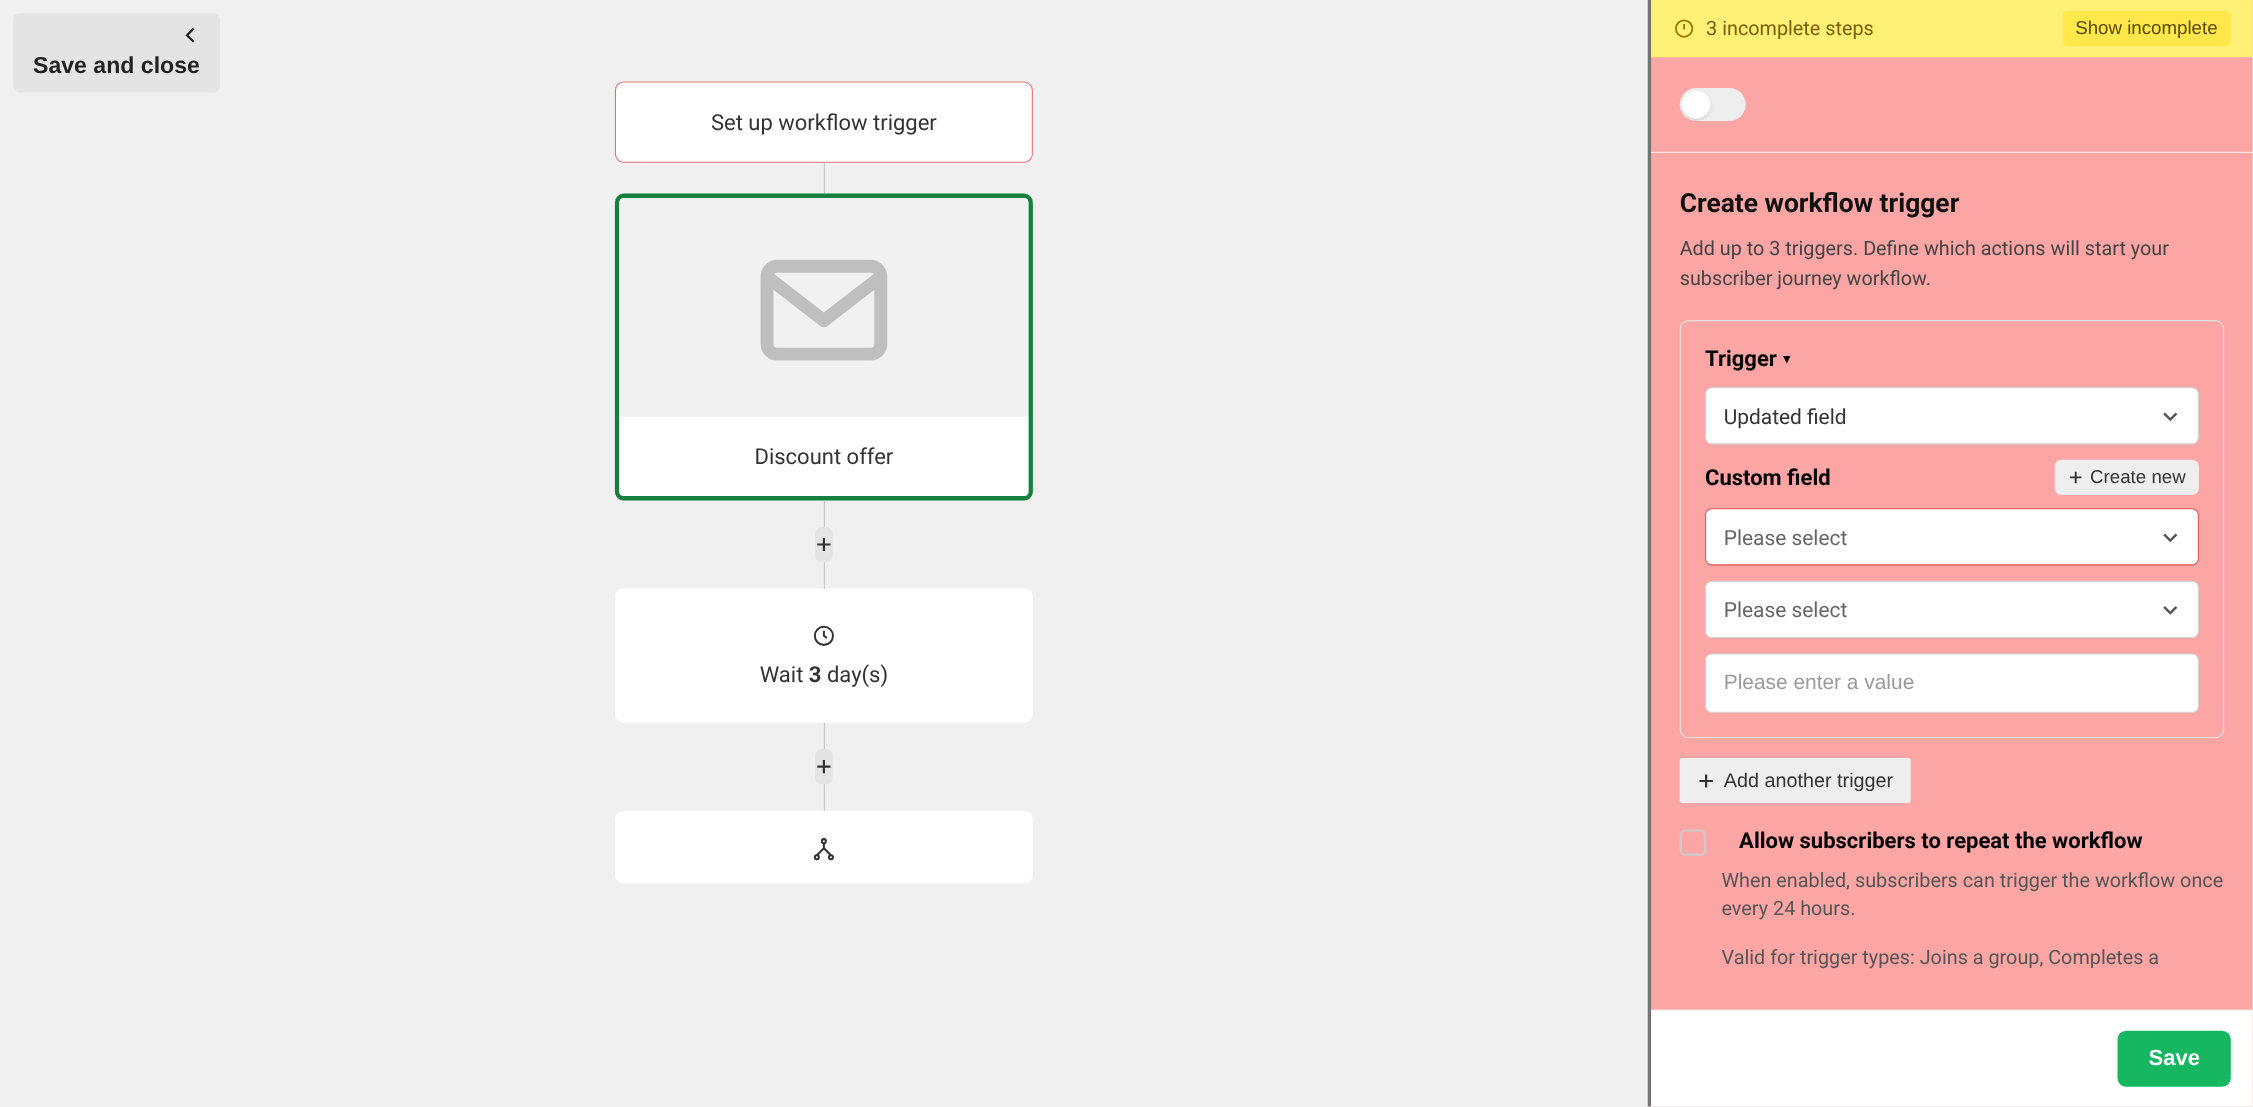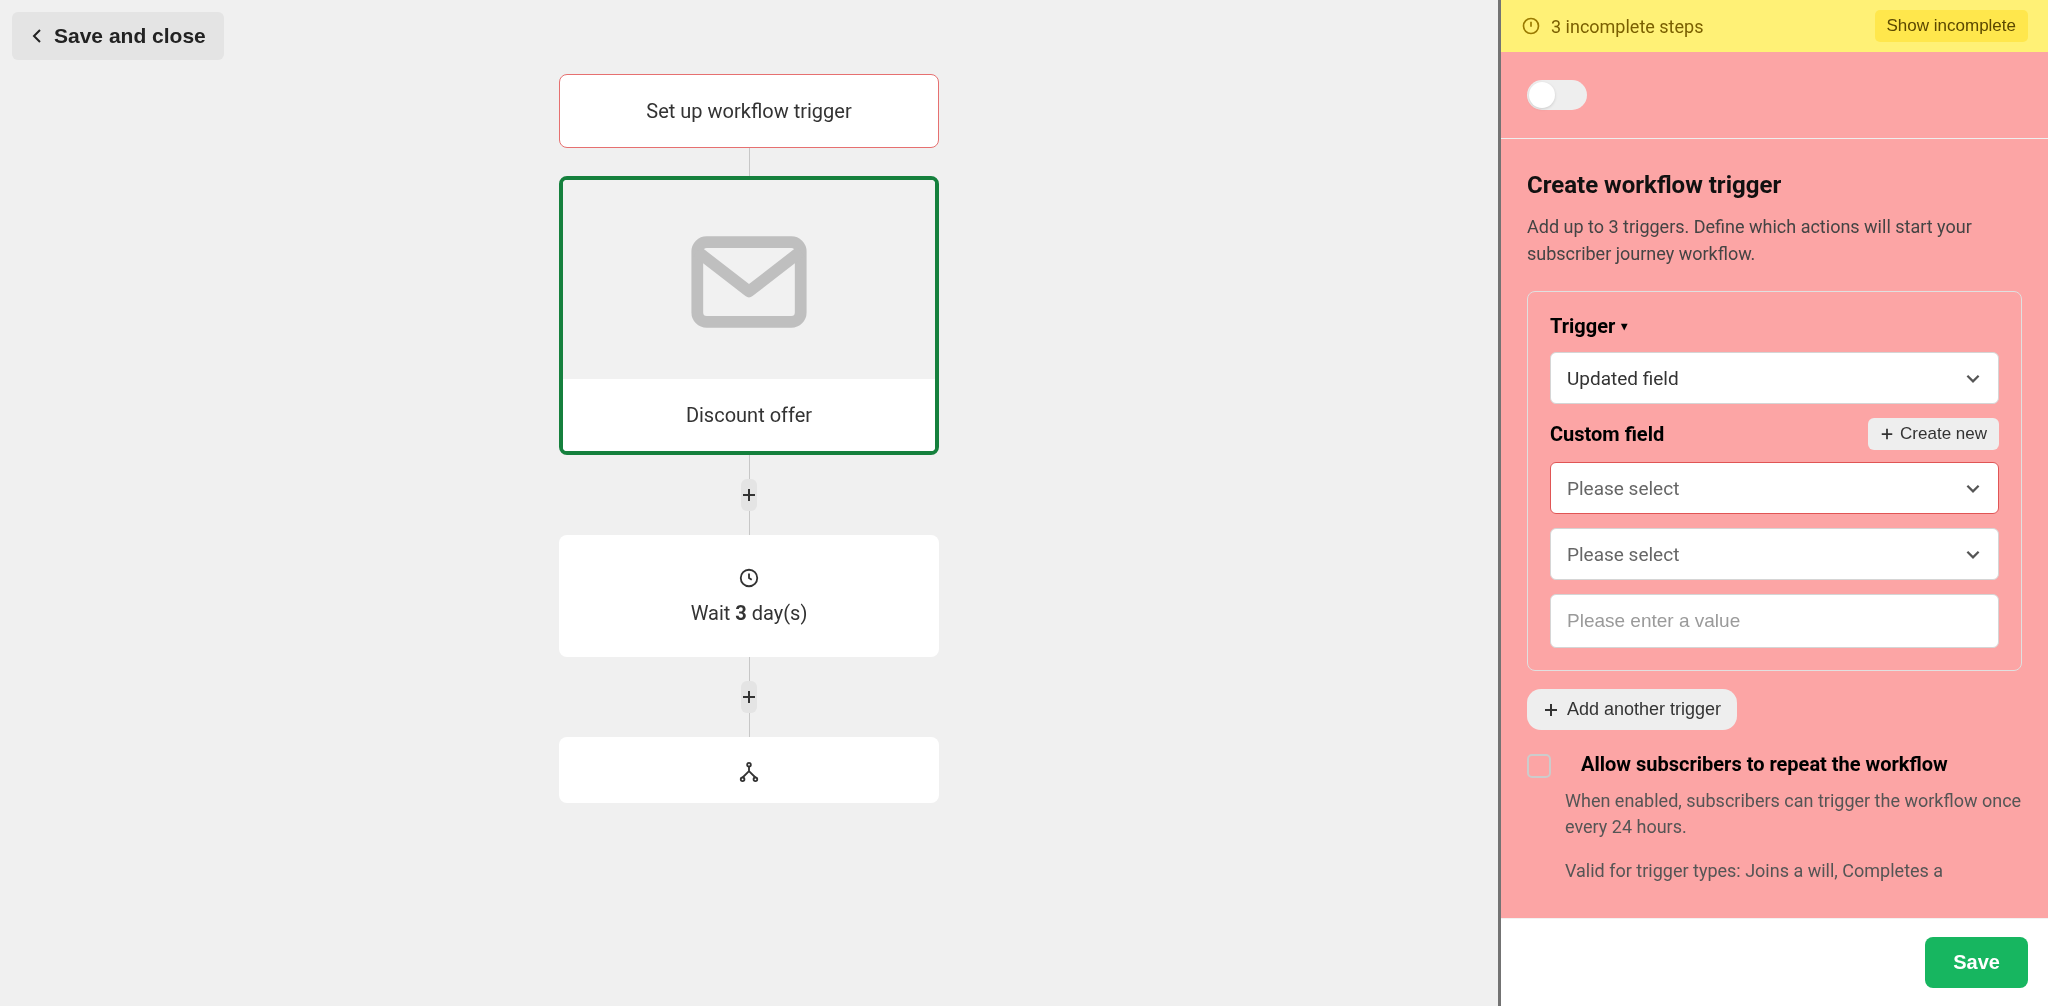--- a/index.html
+++ b/index.html
@@ -21,23 +21,24 @@
   top: 12px;
   left: 12px;
   background: #e4e4e4;
   border: none;
   border-radius: 6px;
   padding: 12px 18px;
   font-size: 21px;
   font-weight: 600;
   color: #222;
   display: flex;
-  align-items: center;
+  align-items: flex-end;
   gap: 8px;
   cursor: pointer;
+  flex-direction: column;
 }
 .save-close-btn svg { width: 16px; height: 16px; }
 .workflow {
   position: absolute;
   left: 50%;
   top: 74px;
   transform: translateX(-50%);
   display: flex;
   flex-direction: column;
   align-items: center;
@@ -248,21 +249,21 @@
   border-radius: 6px;
   padding: 0 16px;
   font-size: 19px;
   color: #333;
   background: #fff;
 }
 .text-input::placeholder { color: #9a9a9a; }
 .add-trigger-btn {
   background: #eee;
   border: none;
-  border-radius: 14px;
+  border-radius: 2px;
   padding: 10px 16px;
   font-size: 18px;
   color: #333;
   display: flex;
   align-items: center;
   gap: 8px;
   cursor: pointer;
   margin-bottom: 22px;
 }
 .check-row {
@@ -434,21 +435,21 @@
           <path d="M8 2v12M2 8h12"></path>
         </svg>
       <span>Add another trigger</span>
     </button>
 
     <div class="check-row">
       <div class="checkbox"></div>
       <div class="check-label">Allow subscribers to repeat the workflow</div>
     </div>
     <div class="check-sub">When enabled, subscribers can trigger the workflow once every 24 hours.</div>
-    <div class="check-sub">Valid for trigger types: Joins a will, Completes a</div>
+    <div class="check-sub">Valid for trigger types: Joins a group, Completes a</div>
   </div>
 
   <div class="save-footer">
     <button class="save-btn">
       <span>Save</span>
     </button>
   </div>
 </div>
 
 </body></html>

